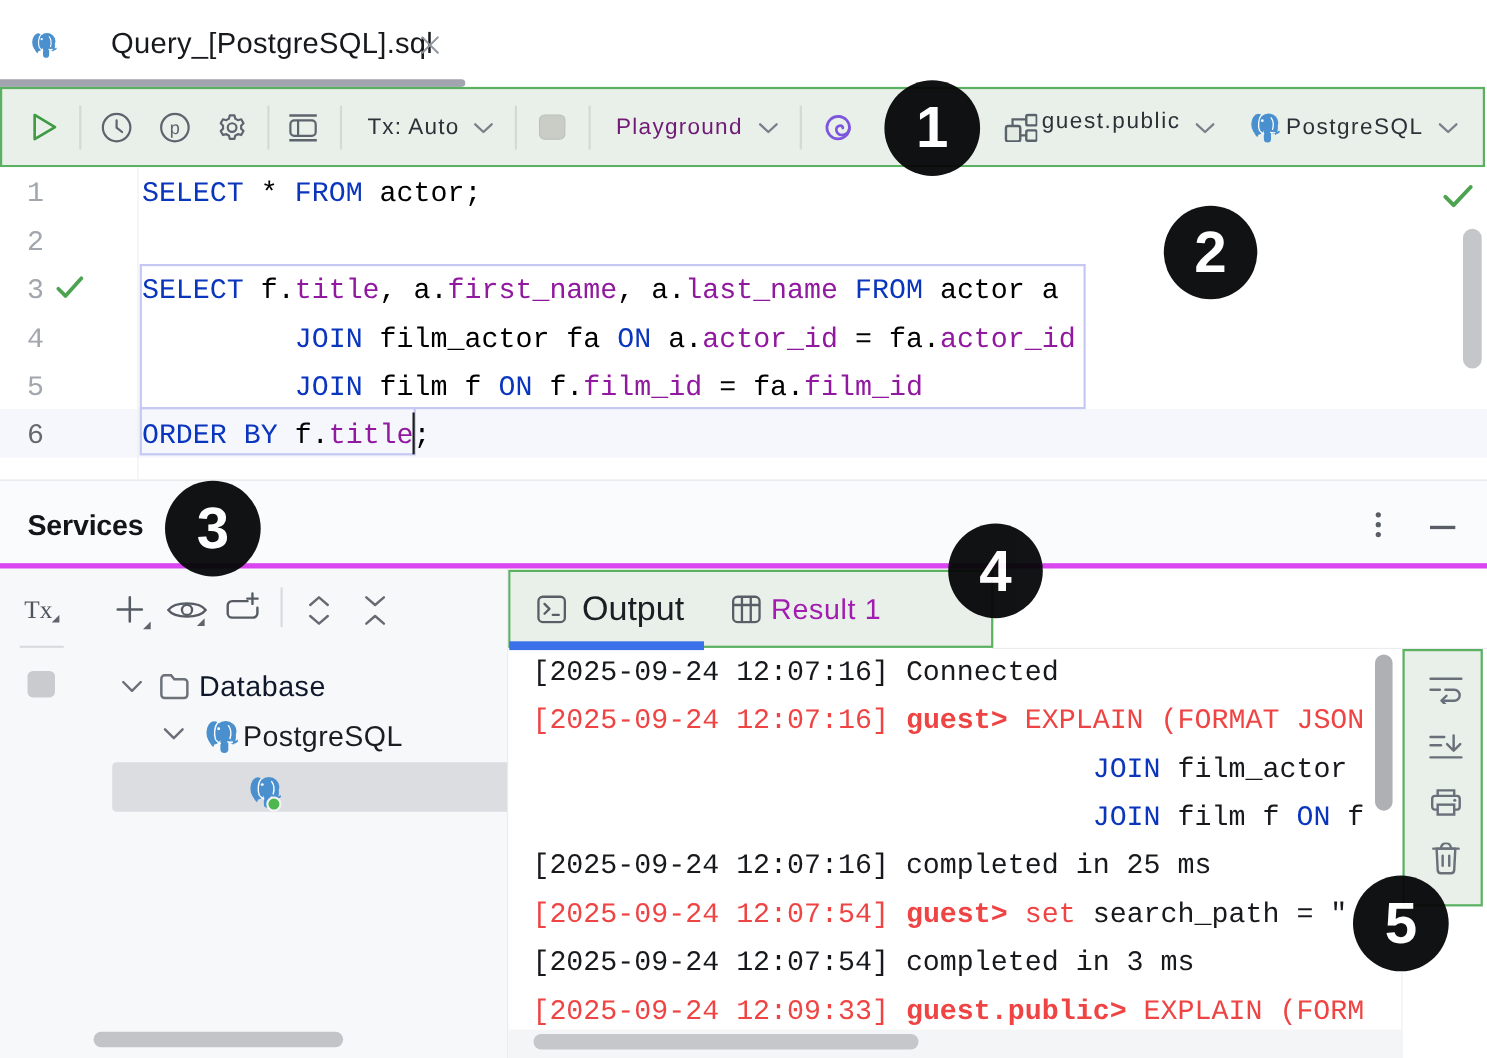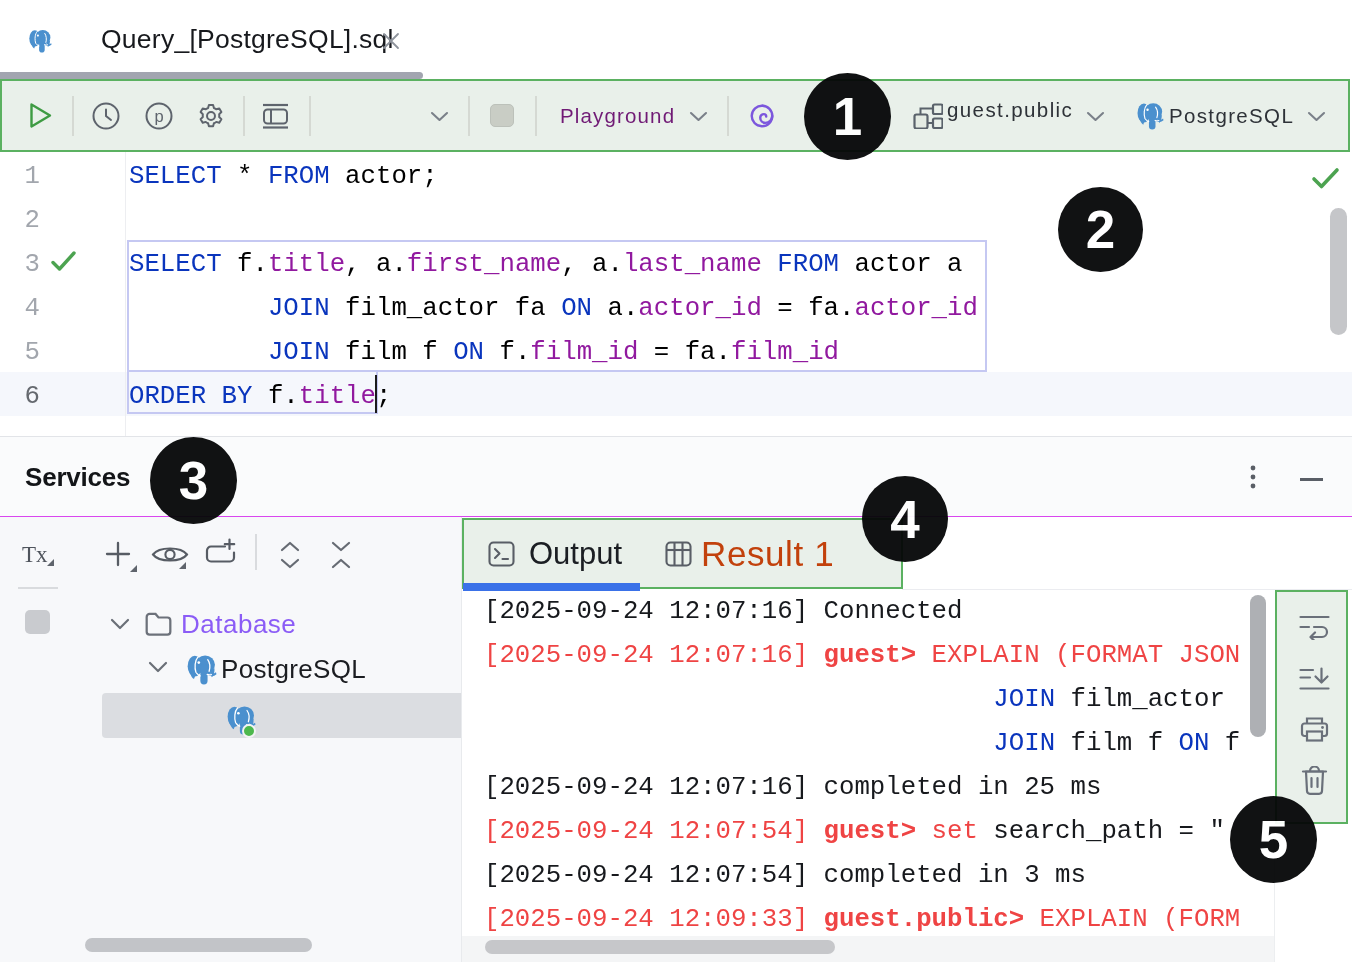--- a/index.html
+++ b/index.html
@@ -78,20 +78,21 @@
   </svg>
   <div class="sep" style="left:243px;top:17px;height:40px;"></div>
 
   <svg class="abs" style="left:262px;top:24px;" width="27" height="26" viewBox="0 0 27 26">
     <line x1="1" y1="2" x2="26" y2="2" stroke="#5e646d" stroke-width="2.2"></line>
     <rect x="2" y="6.5" width="23" height="14" rx="3.5" fill="none" stroke="#5e646d" stroke-width="2"></rect>
     <line x1="9" y1="6.5" x2="9" y2="20.5" stroke="#5e646d" stroke-width="2"></line>
     <line x1="1" y1="24.5" x2="26" y2="24.5" stroke="#5e646d" stroke-width="2.2"></line>
   </svg>
   <div class="sep" style="left:309px;top:17px;height:40px;"></div>
+  <div class="abs" style="left:334px;top:0;height:73px;display:flex;align-items:center;font-size:20.5px;letter-spacing:1.05px;color:#2e3238;">Tx: Auto</div>
   <svg class="abs" style="left:430px;top:32px;" width="19" height="11" viewBox="0 0 19 11">
     <path d="M2 2 L9.5 9 L17 2" fill="none" stroke="#7a8089" stroke-width="2.1" stroke-linecap="round" stroke-linejoin="round"></path>
   </svg>
   <div class="sep" style="left:468px;top:17px;height:40px;"></div>
   <div class="abs" style="left:490px;top:25px;width:24px;height:23px;border-radius:5px;background:#c9cdc5;border:1px solid #bcc1ba;"></div>
   <div class="sep" style="left:535px;top:17px;height:40px;"></div>
   <div class="abs" style="left:560px;top:0;height:73px;display:flex;align-items:center;font-size:20.5px;letter-spacing:1.15px;color:#701a75;">Playground</div>
   <svg class="abs" style="left:689px;top:32px;" width="19" height="11" viewBox="0 0 19 11">
     <path d="M2 2 L9.5 9 L17 2" fill="none" stroke="#7a8089" stroke-width="2.1" stroke-linecap="round" stroke-linejoin="round"></path>
   </svg>
@@ -154,21 +155,21 @@
 
   <div class="abs" style="left:375px;top:223px;width:2px;height:38px;background:#1b1b1b;"></div>
 
   <svg class="abs" style="left:1311px;top:15px;" width="29" height="24" viewBox="0 0 29 24">
     <path d="M3 12 L10.5 19.5 L26 3" fill="none" stroke="#4ca350" stroke-width="3.6" stroke-linecap="round" stroke-linejoin="round"></path>
   </svg>
 
   <div class="abs" style="left:1330px;top:56px;width:17px;height:127px;border-radius:8.5px;background:#c5c6c9;"></div>
 </div>
 
-<div class="abs" style="left:0;top:436px;width:1352px;height:81px;background:#fafbfc;border-top:1px solid #e2e4e8;border-bottom:1px solid #d946ef;">
+<div class="abs" style="left:0;top:436px;width:1352px;height:81px;background:#fafbfc;border-top:1px solid #e2e4e8;border-bottom:5px solid #d946ef;">
   <div class="abs" style="left:25px;top:0;height:80px;display:flex;align-items:center;font-size:26px;font-weight:bold;letter-spacing:-0.2px;color:#131518;">Services</div>
   <svg class="abs" style="left:1247px;top:27px;" width="12" height="26" viewBox="0 0 12 26">
     <circle cx="6" cy="4" r="2.4" fill="#595e66"></circle>
     <circle cx="6" cy="13" r="2.4" fill="#595e66"></circle>
     <circle cx="6" cy="22" r="2.4" fill="#595e66"></circle>
   </svg>
   <div class="abs" style="left:1300px;top:41px;width:23px;height:2.6px;background:#595e66;"></div>
 </div>
 
 <div class="abs" style="left:0;top:517px;width:461px;height:445px;background:#f7f8fa;overflow:hidden;">
@@ -210,21 +211,21 @@
   </svg>
 
   <div class="abs" style="left:25px;top:93px;width:25px;height:24px;border-radius:5px;background:#c9cbcf;"></div>
 
   <svg class="abs" style="left:110px;top:100px;" width="20" height="14" viewBox="0 0 20 12">
     <path d="M2 2 L10 10 L18 2" fill="none" stroke="#6a6f77" stroke-width="2.2" stroke-linecap="round" stroke-linejoin="round"></path>
   </svg>
   <svg class="abs" style="left:144px;top:94px;" width="29" height="26" viewBox="0 0 24 22">
     <path d="M2 5 a2.5 2.5 0 0 1 2.5 -2.5 h5 l2.5 3 h7.5 a2.5 2.5 0 0 1 2.5 2.5 v9.5 a2.5 2.5 0 0 1 -2.5 2.5 h-15 a2.5 2.5 0 0 1 -2.5 -2.5 Z" fill="none" stroke="#6c717a" stroke-width="1.9"></path>
   </svg>
-  <div class="abs" style="left:181px;top:93px;height:28px;display:flex;align-items:center;font-size:26px;letter-spacing:0.5px;color:#8b5cf6;">Database</div>
+  <div class="abs" style="left:181px;top:93px;height:28px;display:flex;align-items:center;font-size:26px;letter-spacing:0.5px;color:#0f172a;">Database</div>
   <div class="abs" style="left:102px;top:176px;width:359px;height:45px;background:#dbdde1;border-radius:4px 0 0 4px;"></div>
   <svg class="abs" style="left:148px;top:143px;" width="20" height="14" viewBox="0 0 20 12">
     <path d="M2 2 L10 10 L18 2" fill="none" stroke="#6a6f77" stroke-width="2.2" stroke-linecap="round" stroke-linejoin="round"></path>
   </svg>
   <div class="abs" style="left:186px;top:137px;">
     <svg width="31" height="31" viewBox="0 0 24 24">
         <use href="#pgel"></use>
       </svg>
   </div>
   <div class="abs" style="left:221px;top:138px;height:28px;display:flex;align-items:center;font-size:26px;letter-spacing:0.35px;color:#1b1d21;">PostgreSQL</div>
@@ -249,21 +250,21 @@
     <line x1="14.5" y1="18" x2="20" y2="18" stroke="#595e66" stroke-width="2.1" stroke-linecap="round"></line>
   </svg>
   <div class="abs" style="left:67px;top:23px;height:28px;display:flex;align-items:center;font-size:31px;color:#1b1e23;">Output</div>
 
   <svg class="abs" style="left:203px;top:24px;" width="27" height="26" viewBox="0 0 27 26">
     <rect x="1.5" y="1.5" width="24" height="23" rx="4" fill="none" stroke="#595e66" stroke-width="2.1"></rect>
     <line x1="1.5" y1="9" x2="25.5" y2="9" stroke="#595e66" stroke-width="2.1"></line>
     <line x1="9.5" y1="1.5" x2="9.5" y2="24.5" stroke="#595e66" stroke-width="2.1"></line>
     <line x1="17.5" y1="1.5" x2="17.5" y2="24.5" stroke="#595e66" stroke-width="2.1"></line>
   </svg>
-  <div class="abs" style="left:239px;top:23px;height:28px;display:flex;align-items:center;font-size:35px;letter-spacing:0.6px;color:#c2410c;">Result 1</div>
+  <div class="abs" style="left:239px;top:23px;height:28px;display:flex;align-items:center;font-size:26px;letter-spacing:0.6px;color:#a21caf;">Result 1</div>
 
   <div class="abs" style="left:1px;top:66px;width:177px;height:7.5px;background:#3a71e8;z-index:3;"></div>
   <div class="abs" style="left:440px;top:72px;width:450px;height:1px;background:#ebecf0;"></div>
 
   <div class="mono abs" style="left:22px;top:73px;color:#17191d;"><span>[2025-09-24 12:07:16] Connected</span>
 <span class="blue">[2025-09-24 12:07:16] <b>guest&gt;</b> <span>EXPLAIN</span> (FORMAT JSON</span>
 <span>                                 <span class="kw">JOIN</span> film_actor</span>
 <span>                                 <span class="kw">JOIN</span> film f <span class="kw">ON</span> f</span>
 <span>[2025-09-24 12:07:16] completed in 25 ms</span>
 <span class="blue">[2025-09-24 12:07:54] <b>guest&gt;</b> set</span> search_path = "

